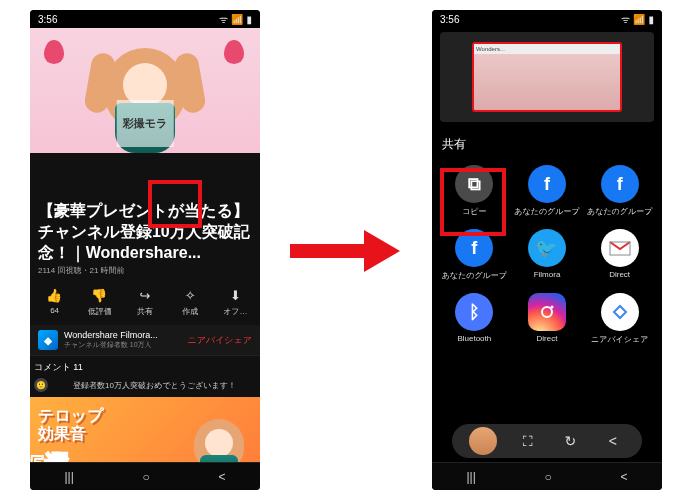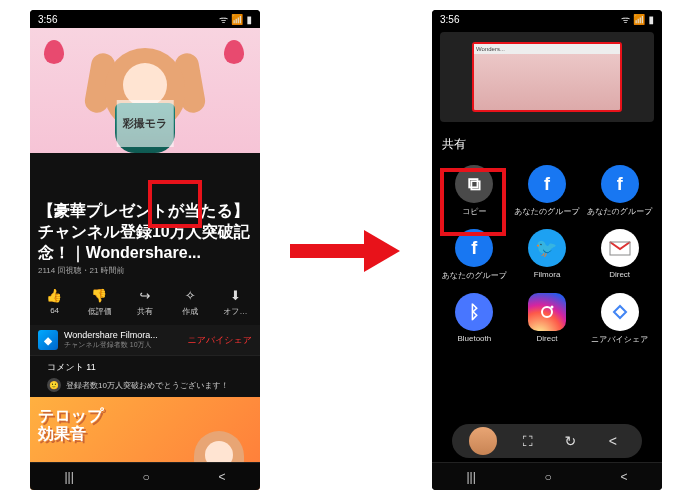--- a/index.html
+++ b/index.html
@@ -27,26 +27,26 @@
   .sub { color:#aaa; font-size:8px; margin-top:2px; }
   .actions { display:flex; justify-content:space-around; padding:8px 2px; background:#111; }
   .act { display:flex; flex-direction:column; align-items:center; gap:2px; width:42px; }
   .act .ic { width:18px; height:18px; display:flex; align-items:center; justify-content:center; font-size:13px; color:#ddd; }
   .act .lb { font-size:8px; color:#ccc; }
   .chrow { display:flex; align-items:center; padding:5px 8px; background:#181818; gap:6px; }
   .chlogo { width:20px; height:20px; background:linear-gradient(135deg,#0af,#06c); border-radius:3px; display:flex; align-items:center; justify-content:center; font-size:10px; font-weight:700; }
   .chtxt { flex:1; display:flex; flex-direction:column; }
   .chname { font-size:9px; } .chsubs { font-size:7px; color:#888; }
   .subscribe { color:#f33; font-size:9px; font-weight:500; }
-  .comments { padding:5px 17px; background:#111; border-top:1px solid #222; }
+  .comments { padding:5px 4px; background:#111; border-top:1px solid #222; }
   .cmhead { font-size:9px; }
   .cm1 { display:flex; gap:5px; margin-top:4px; align-items:center; }
   .ava { width:14px; height:14px; border-radius:50%; background:#444; display:flex; align-items:center; justify-content:center; font-size:8px; }
-  .cmtxt { font-size:8px; color:#ccc; flex:1; white-space:nowrap; overflow:hidden; text-overflow:ellipsis; }
-  .rec { height:104px; background:linear-gradient(135deg,#ffb040,#ff7a3a); position:relative; overflow:hidden; }
+  .cmtxt { font-size:8px; color:#ccc; flex:1; white-space:nowrap; overflow:hidden; text-overflow:ellipsis;text-align:center; }
+  .rec { height:92px; background:linear-gradient(135deg,#ffb040,#ff7a3a); position:relative; overflow:hidden; }
   .rec .rtxt { position:absolute; left:8px; top:10px; font-size:16px; font-weight:900; color:#fff; text-shadow:2px 2px 0 #c63; line-height:1.1; }
   .rec .big5 { position:absolute; left:0; bottom:6px; font-size:26px; font-weight:700; color:#e82; -webkit-text-stroke:2px #fff; }
   .rec .char2 { position:absolute; right:6px; bottom:0; width:70px; height:80px; }
   .rec .char2 .hair { width:50px; height:50px; left:10px; top:10px; }
   .rec .char2 .face { width:28px; height:28px; left:21px; top:20px; }
   .rec .char2 .dress { width:38px; height:32px; left:16px; top:46px; }
   .navbar { position:absolute; bottom:0; left:0; right:0; height:28px; background:#0a0a0a; display:flex; justify-content:space-around; align-items:center; border-top:1px solid #222; }
   .navbar span { color:#ccc; font-size:12px; }
   
   .hl { position:absolute; border:4px solid #e8121a; }

